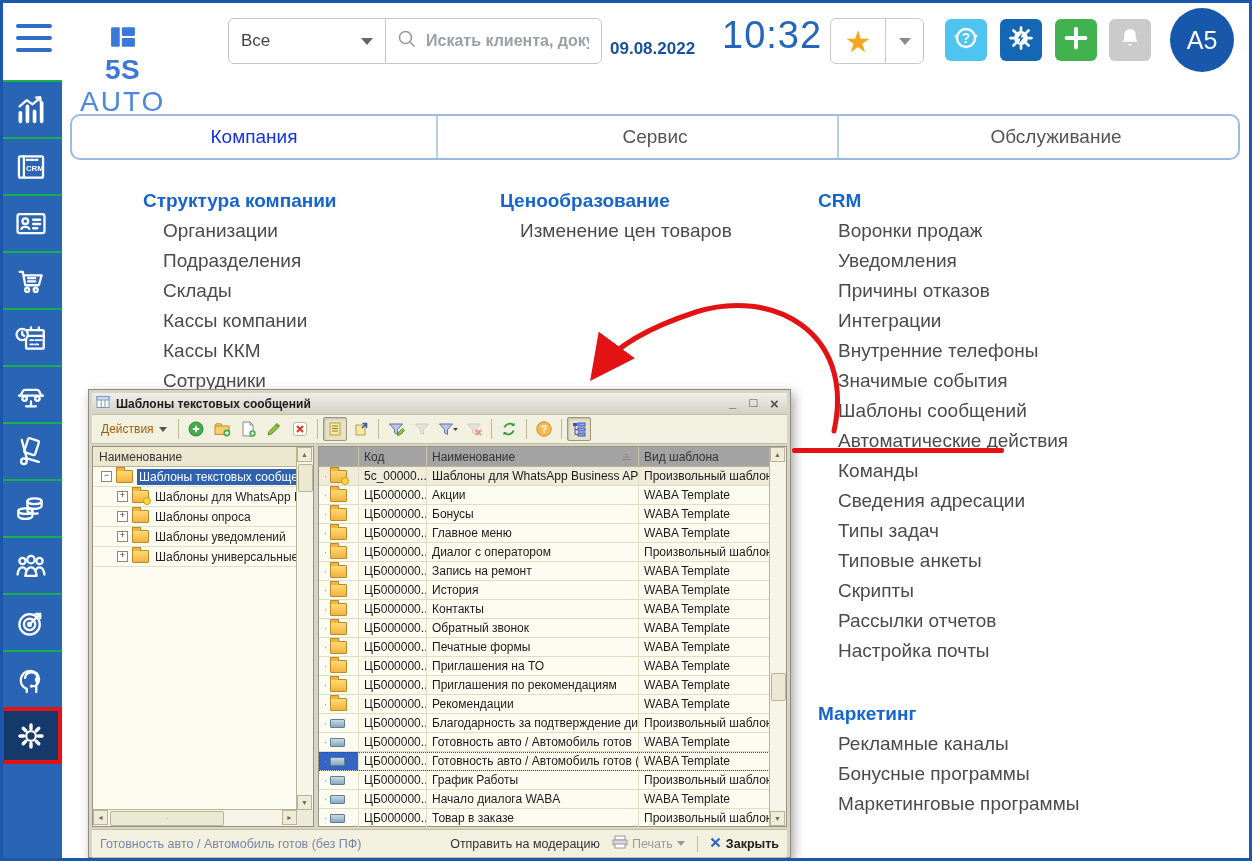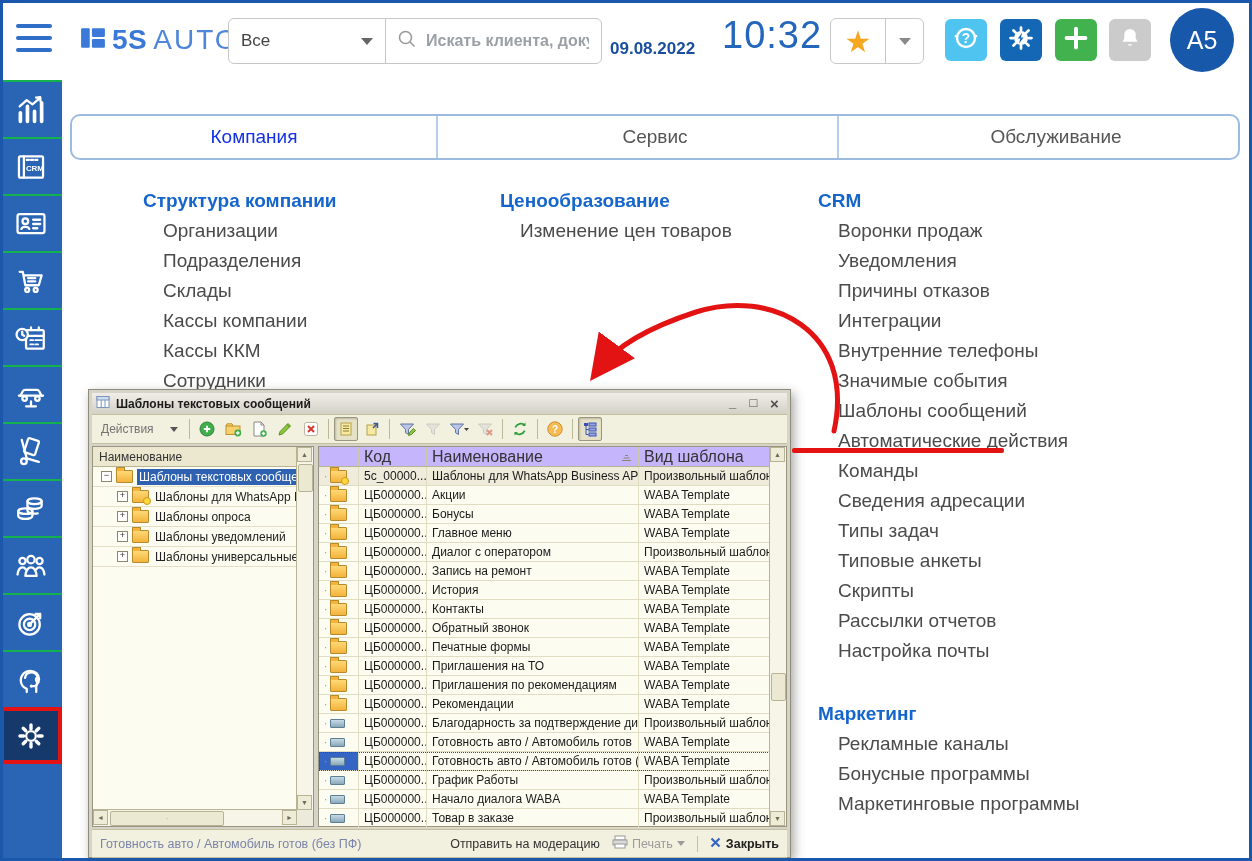--- a/index.html
+++ b/index.html
@@ -3,21 +3,21 @@
 <meta charset="utf-8">
 <style>
   html,body{margin:0;padding:0;background:#e9e9e9;font-family:"Liberation Sans",sans-serif;}
   #stage{position:relative;width:1252px;height:861px;background:#fff;overflow:hidden;}
   #frame{position:absolute;inset:0;border:3px solid #1b57aa;pointer-events:none;z-index:70;}
 
   
   .topbar{position:absolute;left:0;top:0;width:1252px;height:80px;background:#fff;z-index:5;}
   .hamburger{position:absolute;left:16px;top:24px;width:36px;height:28px;display:flex;flex-direction:column;justify-content:space-between;cursor:pointer;}
   .hamburger div{height:4px;background:#2f6fc8;border-radius:2px;}
-  .logo{position:absolute;left:80px;top:24px;display:flex;align-items:center;gap:6px;}
+  .logo{position:absolute;left:80px;top:24px;display:flex;align-items:center;gap:0;flex-direction:column;}
   .logo .b1{font-size:28px;font-weight:bold;color:#3b79d8;letter-spacing:.5px;}
   .logo .b2{font-size:28px;font-weight:300;color:#4e86da;letter-spacing:2px;}
   .searchgroup{position:absolute;left:228px;top:18px;width:372px;height:44px;border:1px solid #c6c6c6;border-radius:6px;display:flex;align-items:stretch;background:#fff;}
   .scope{width:132px;display:flex;align-items:center;padding:0 12px;gap:8px;cursor:pointer;}
   .scope .lbl{font-size:17px;color:#444;flex:1;}
   .vdiv{width:1px;background:#c6c6c6;}
   .searchbox{flex:1;display:flex;align-items:center;padding:0 10px;gap:6px;}
   .searchbox input{border:none;outline:none;font-size:16px;color:#333;width:100%;font-family:"Liberation Sans",sans-serif;}
   .searchbox input::placeholder{color:#9aa0a6;font-weight:bold;}
   .caret-down{width:0;height:0;border-left:6px solid transparent;border-right:6px solid transparent;border-top:7px solid #666;}
@@ -58,42 +58,42 @@
   #arrow-svg{position:absolute;left:0;top:0;z-index:60;pointer-events:none;}
 
   
   .window{position:absolute;left:88px;top:389px;width:703px;height:469px;box-sizing:border-box;background:#d6d3c9;border:1px solid #8f8b79;padding:3px;box-shadow:3px 4px 10px rgba(60,60,60,.45);z-index:40;font-size:12px;}
   .wtitlebar{height:21px;display:flex;align-items:center;gap:6px;background:linear-gradient(#f0eee8,#d3d0c6);padding:0 4px;}
   .wtitle{font-size:12px;font-weight:bold;color:#1a1a1a;flex:1;white-space:nowrap;}
   .wcontrols{display:flex;gap:4px;}
   .wc{width:17px;text-align:center;font-size:13px;font-weight:bold;color:#4f4f4f;cursor:pointer;}
   .wtoolbar{height:30px;box-sizing:border-box;background:#f2f0df;border:1px solid #c3bf9f;border-left:none;border-right:none;display:flex;align-items:center;padding:0 3px;gap:2px;}
   .tbtn{height:24px;min-width:24px;box-sizing:border-box;display:flex;align-items:center;justify-content:center;border:1px solid transparent;border-radius:2px;cursor:pointer;}
-  .tbtn.actions{padding:0 5px;gap:16px;font-size:12px;color:#737373;}
+  .tbtn.actions{padding:0 5px;gap:5px;font-size:12px;color:#a16207;}
   .tbtn.pressed{background:#e6e2c8;border:1px solid #9a9680;box-shadow:inset 1px 1px 2px rgba(0,0,0,.18);}
   .tbtn.disabled{opacity:.5;}
   .tsep{width:1px;height:20px;background:#bdb998;margin:0 3px;}
 
   .win-main{display:flex;gap:4px;height:381px;margin-top:2px;background:#d6d3c9;}
   .tree-panel{width:222px;position:relative;background:#fdfcf1;border:1px solid #98947f;box-sizing:border-box;}
   .grid-panel{flex:1;position:relative;background:#fdfcf1;border:1px solid #98947f;box-sizing:border-box;}
   .thead{height:20px;box-sizing:border-box;margin-right:16px;background:#ebe8cf;border-bottom:1px solid #b7b394;font-size:12px;color:#333;display:flex;align-items:center;padding:0 6px;}
   .trow{height:20px;box-sizing:border-box;display:flex;align-items:center;font-size:12px;color:#222;border-bottom:1px solid #e3e0c6;padding-left:4px;gap:4px;margin-right:16px;cursor:pointer;}
   .tind{flex:none;}
   .texp{flex:none;width:9px;height:9px;border:1px solid #8a8670;background:#fff;font-size:9px;line-height:7px;text-align:center;color:#333;}
   .tlabel{white-space:nowrap;overflow:hidden;flex:1;padding:1px 2px;}
   .trow.sel .tlabel{background:#2e61b0;color:#fff;}
 
   .fold{position:relative;flex:none;width:15px;height:11px;background:linear-gradient(#ffd977,#f3b33d);border:1px solid #b98a2a;border-radius:1px;}
   .fold:before{content:"";position:absolute;left:-1px;top:-4px;width:7px;height:3px;background:#f3b33d;border:1px solid #b98a2a;border-bottom:none;border-radius:1px 1px 0 0;}
   .badge{position:absolute;right:-3px;bottom:-3px;width:6px;height:6px;background:#ffd83d;border:1px solid #c99b1f;border-radius:50%;}
   .titem{flex:none;width:13px;height:7px;background:linear-gradient(#c7dbe6,#8aa8ba);border:1px solid #5d7f94;border-radius:1px;}
 
   .gridcols{display:grid;grid-template-columns:40px 68px 212px 1fr;}
-  .gh{height:20px;box-sizing:border-box;margin-right:16px;background:#c4b5fd;border-bottom:1px solid #b7b394;font-size:16px;color:#333;}
+  .gh{height:20px;box-sizing:border-box;margin-right:16px;background:#a3a3a3;border-bottom:1px solid #b7b394;font-size:12px;color:#333;}
   .hc{display:flex;align-items:center;padding:0 5px;border-right:1px solid #cdc9a8;white-space:nowrap;overflow:hidden;}
   .hcn{justify-content:space-between;}
   #grid-rows{margin-right:16px;}
   .grow{height:19px;box-sizing:border-box;font-size:12px;color:#1a1a1a;border-bottom:1px solid #e0ddc2;cursor:pointer;}
   .grow .c{display:flex;align-items:center;padding:0 5px;border-right:1px solid #e0ddc2;white-space:nowrap;overflow:hidden;gap:3px;}
   .grow.shaded{background:#efecdb;}
   .grow.sel{outline:1px dotted #4a4a4a;outline-offset:-1px;}
   .grow.sel .c-icon{background:#3565c4;}
   .rowdot{color:#999;font-size:10px;}
 

